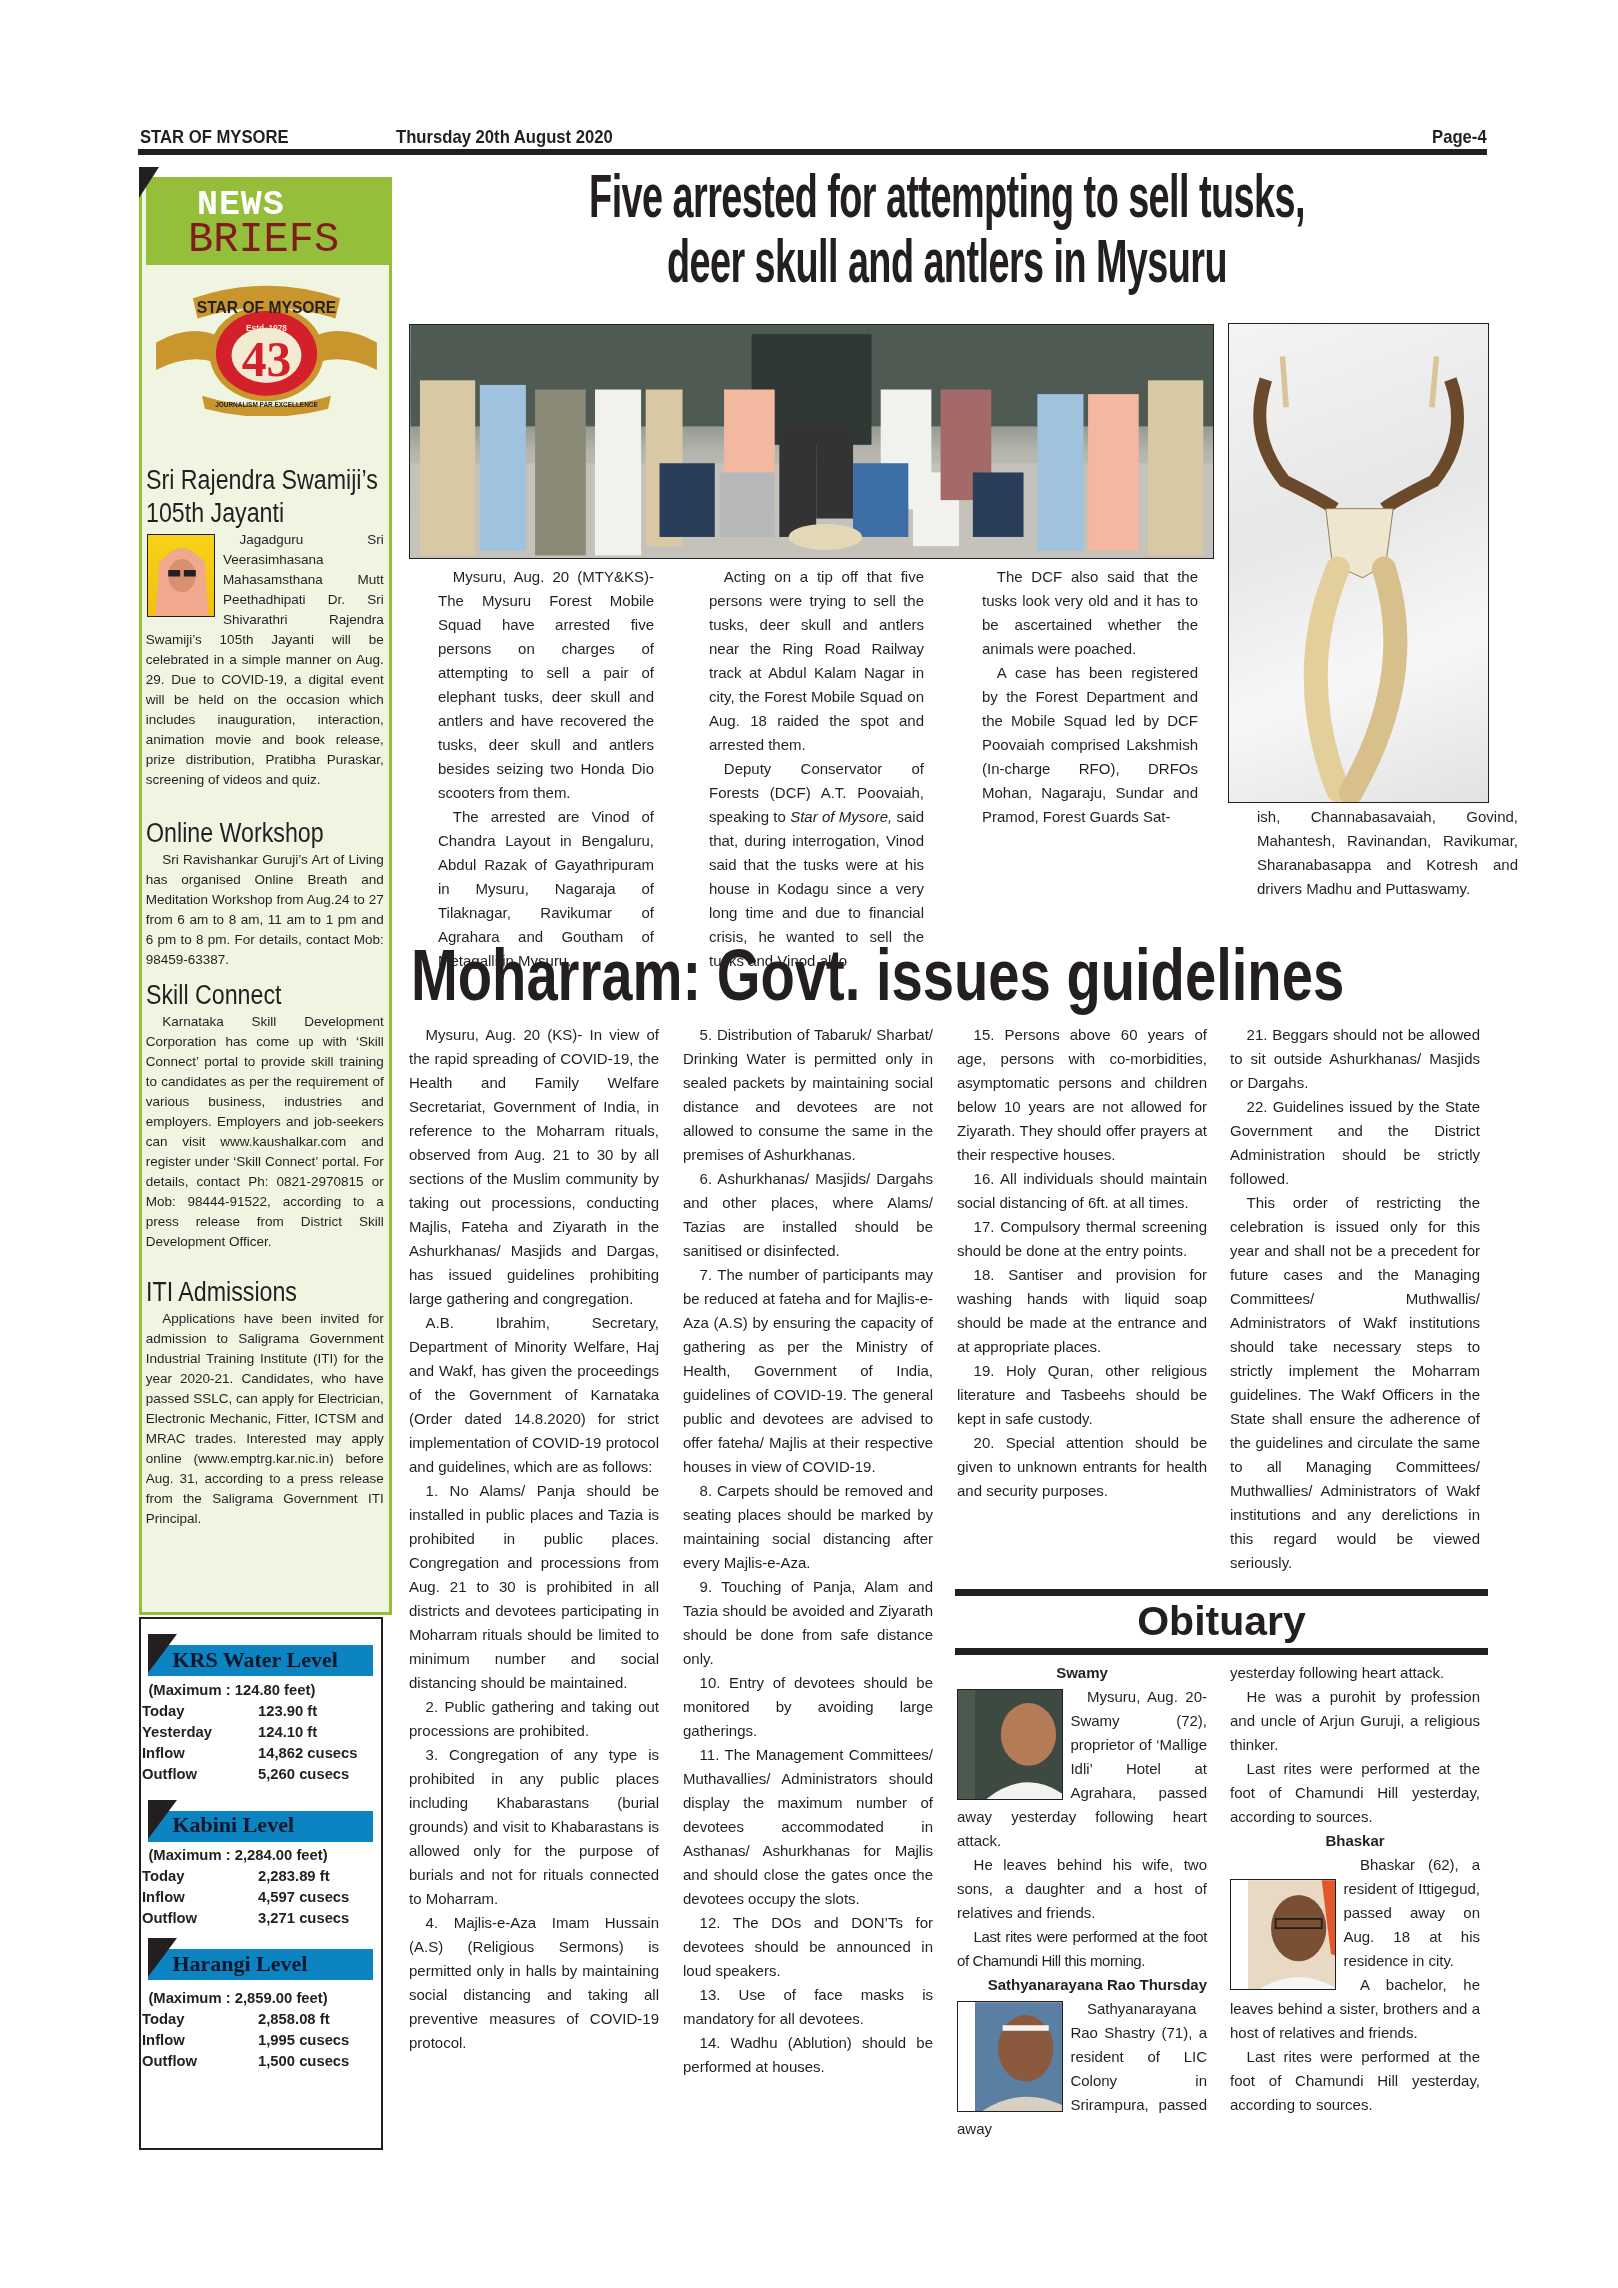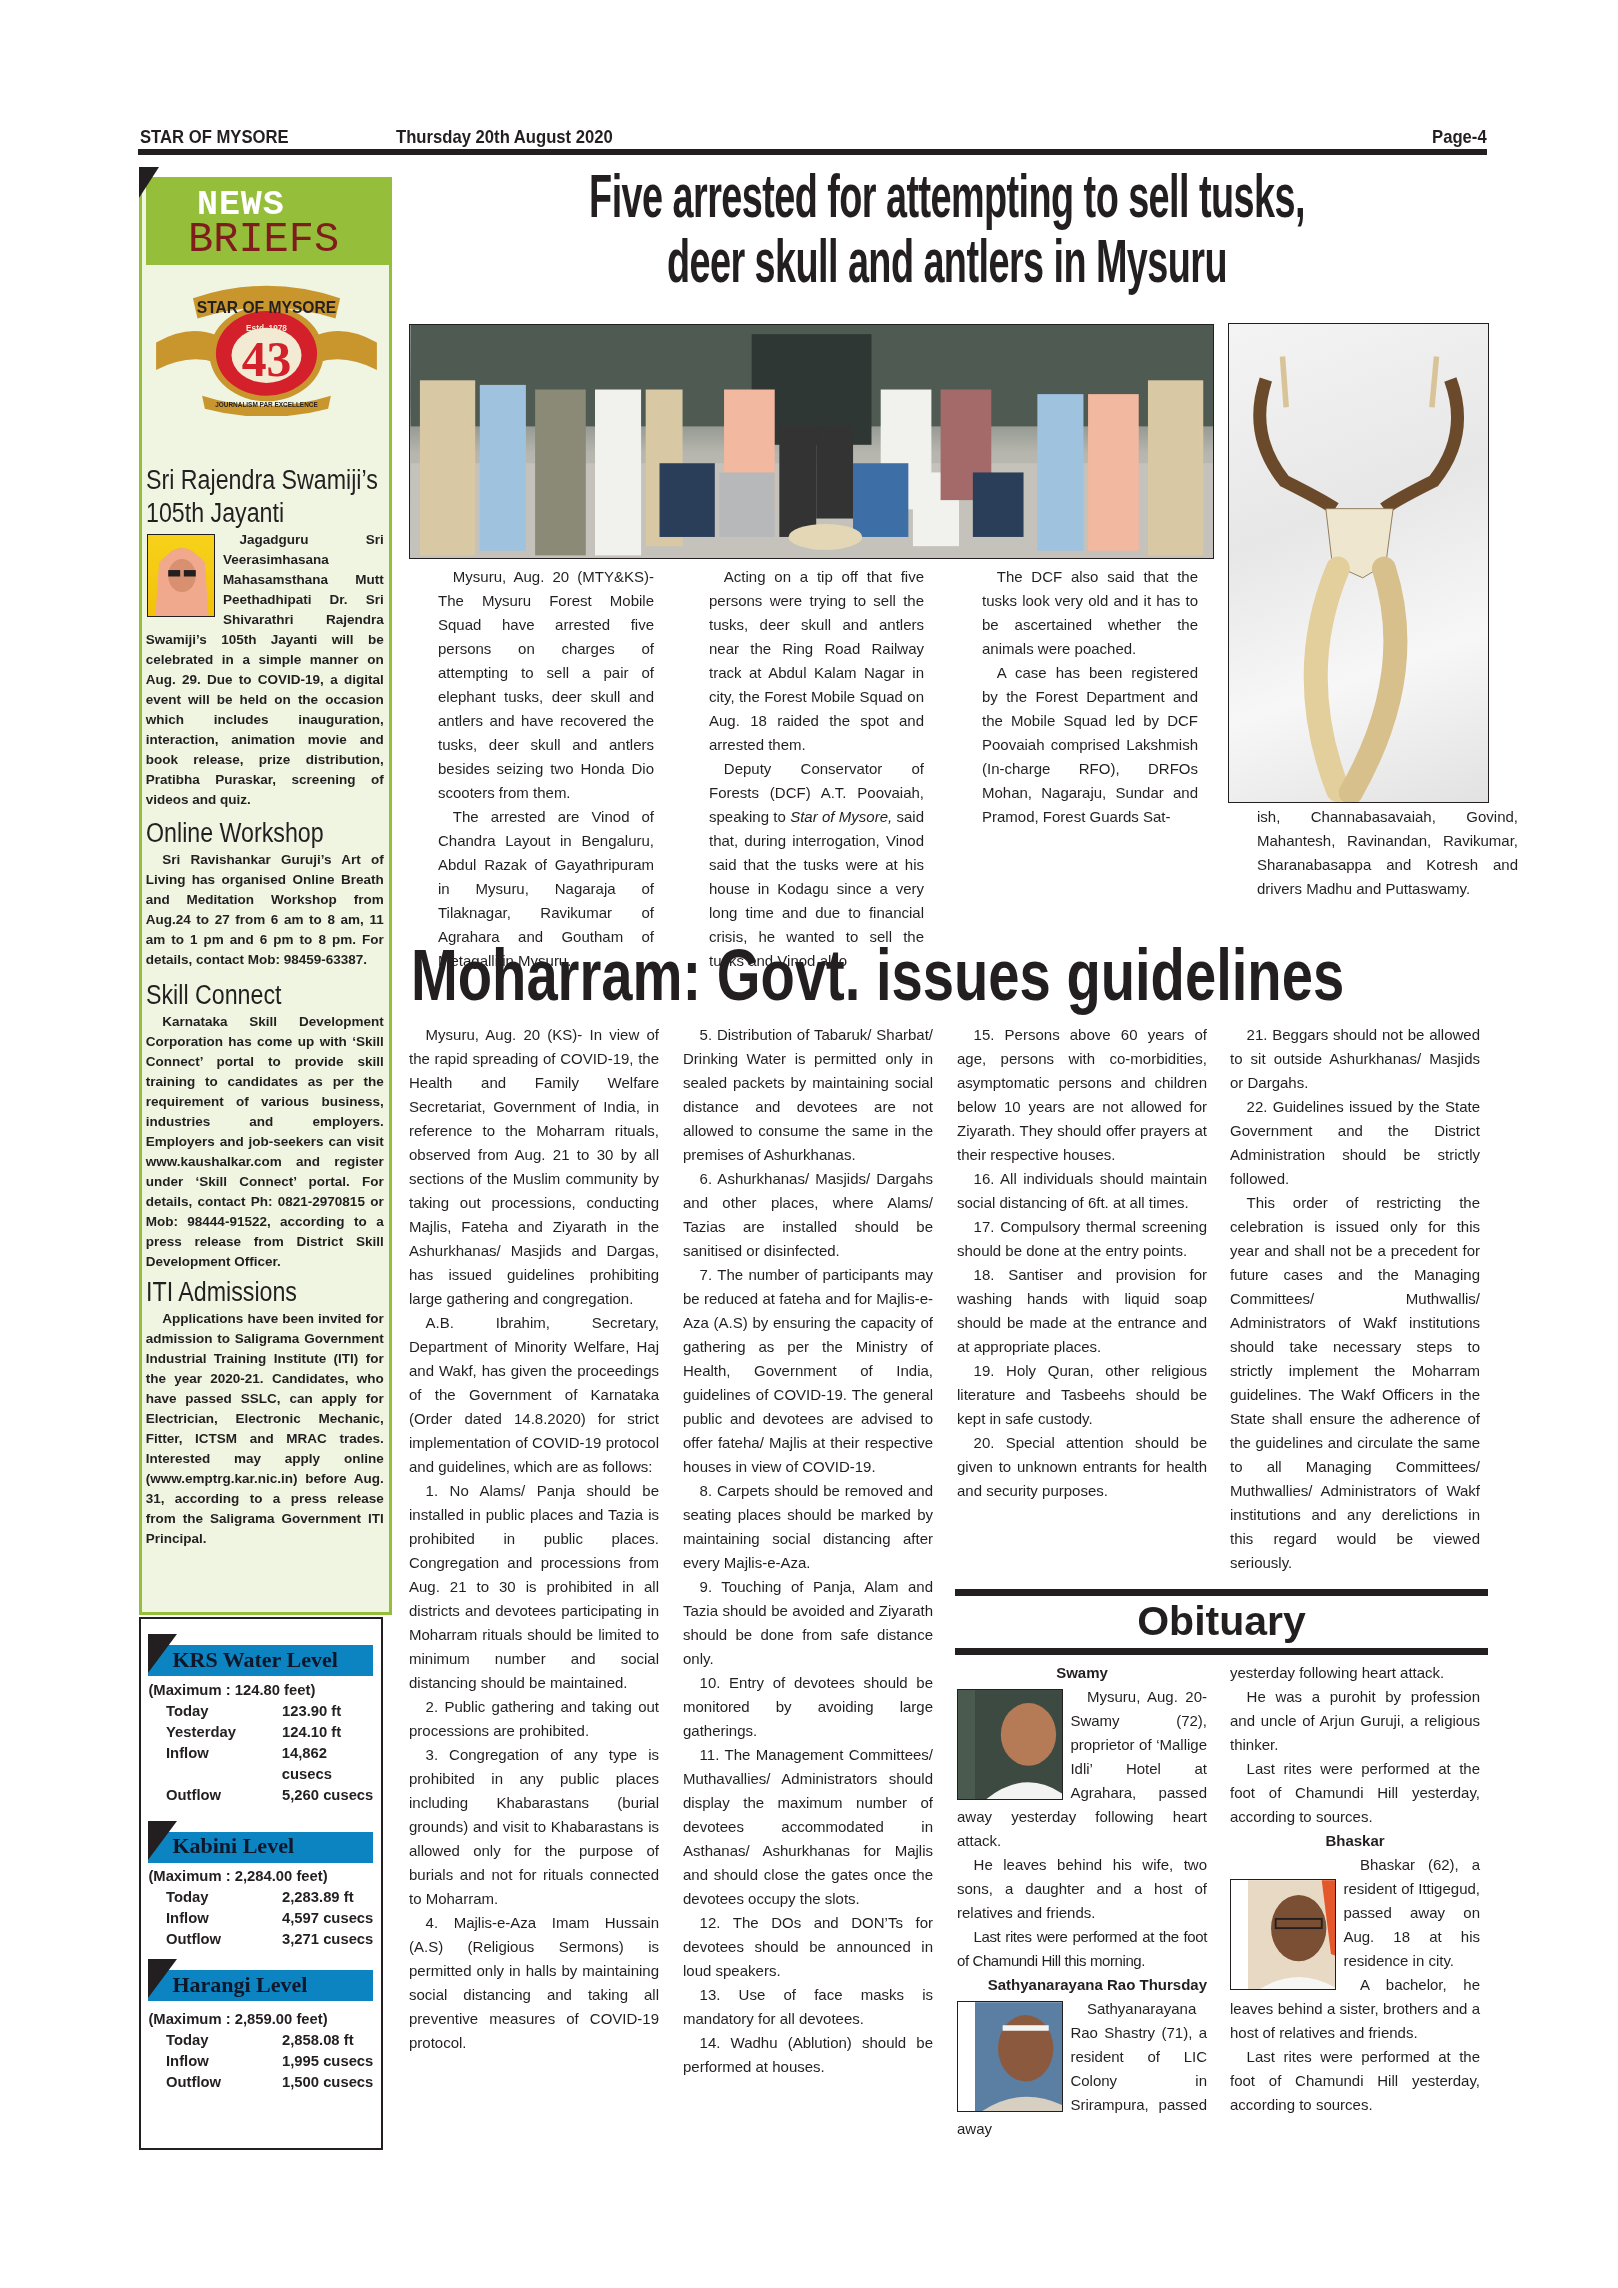--- a/index.html
+++ b/index.html
@@ -24,33 +24,33 @@
              border-top:31px solid #231f20; border-right:20px solid transparent; }
   .nb-news { position:absolute; left:51px; top:7.4px; color:#fff; font-weight:bold; font-size:35px;
              letter-spacing:0.9px; line-height:37px; }
   .nb-briefs { position:absolute; left:42px; top:39px; color:#7f1d1d; font-size:42px; line-height:42px; }
 
   .logo { position:absolute; left:9.2px; top:98px; width:231px; height:138px; }
 
   .sb-section { position:absolute; left:3.7px; width:238px; }
   .sb-title { font-size:27px; line-height:33px; transform:scaleX(.86); transform-origin:left top; white-space:nowrap; }
   .sb-title.light { font-weight:normal; }
-  .sb-text { font-size:13.5px; line-height:20px; text-align:justify; text-indent:16.6px;font-weight:bold; }
+  .sb-text { font-size:13.5px; line-height:20px; text-align:justify; text-indent:16.6px; }
   .sb-photo { float:left; width:68px; height:83px; margin:3.7px 7.4px 1.8px 1.8px; border:1.8px solid #231f20;
               background:linear-gradient(#f7d21a,#f3c10a); position:relative; overflow:hidden; }
 
   
   .water { position:absolute; left:139px; top:1617px; width:244px; height:533px;
            border:2.8px solid #231f20; background:#fff; }
   .w-head { position:relative; margin:26px 0 0 7.4px; width:225px; height:31px; background:#0d84c2; }
   .w-head .flag { position:absolute; left:0; top:-11px; width:0; height:0;
                   border-top:39px solid #231f20; border-right:29.5px solid transparent; }
   .w-head span { position:absolute; left:24px; top:1.8px; color:#0f172a; font-family:"Liberation Serif", serif;
                  font-weight:bold; font-size:22px; }
-  .w-row { display:flex; font-weight:bold; font-size:14.8px; line-height:21px; padding-left:9px;margin-left:16px; }
+  .w-row { display:flex; font-weight:bold; font-size:14.8px; line-height:21px; padding-left:1px; }
   .w-row .k { width:116px; }
   .w-max { font-weight:bold; font-size:14.8px; line-height:21px; padding-left:7.4px; margin-top:3.7px; }
 
   
   .hl1 { position:absolute; left:406px; top:164px; width:1082px; text-align:center;
          font-family:"Liberation Sans", sans-serif; font-weight:bold; font-size:61px; line-height:65px;
          transform:scaleX(.62); transform-origin:center top; white-space:nowrap; letter-spacing:-0.9px; }
   .hl1 div { margin-left:-295px; margin-right:-295px; }
 
   

